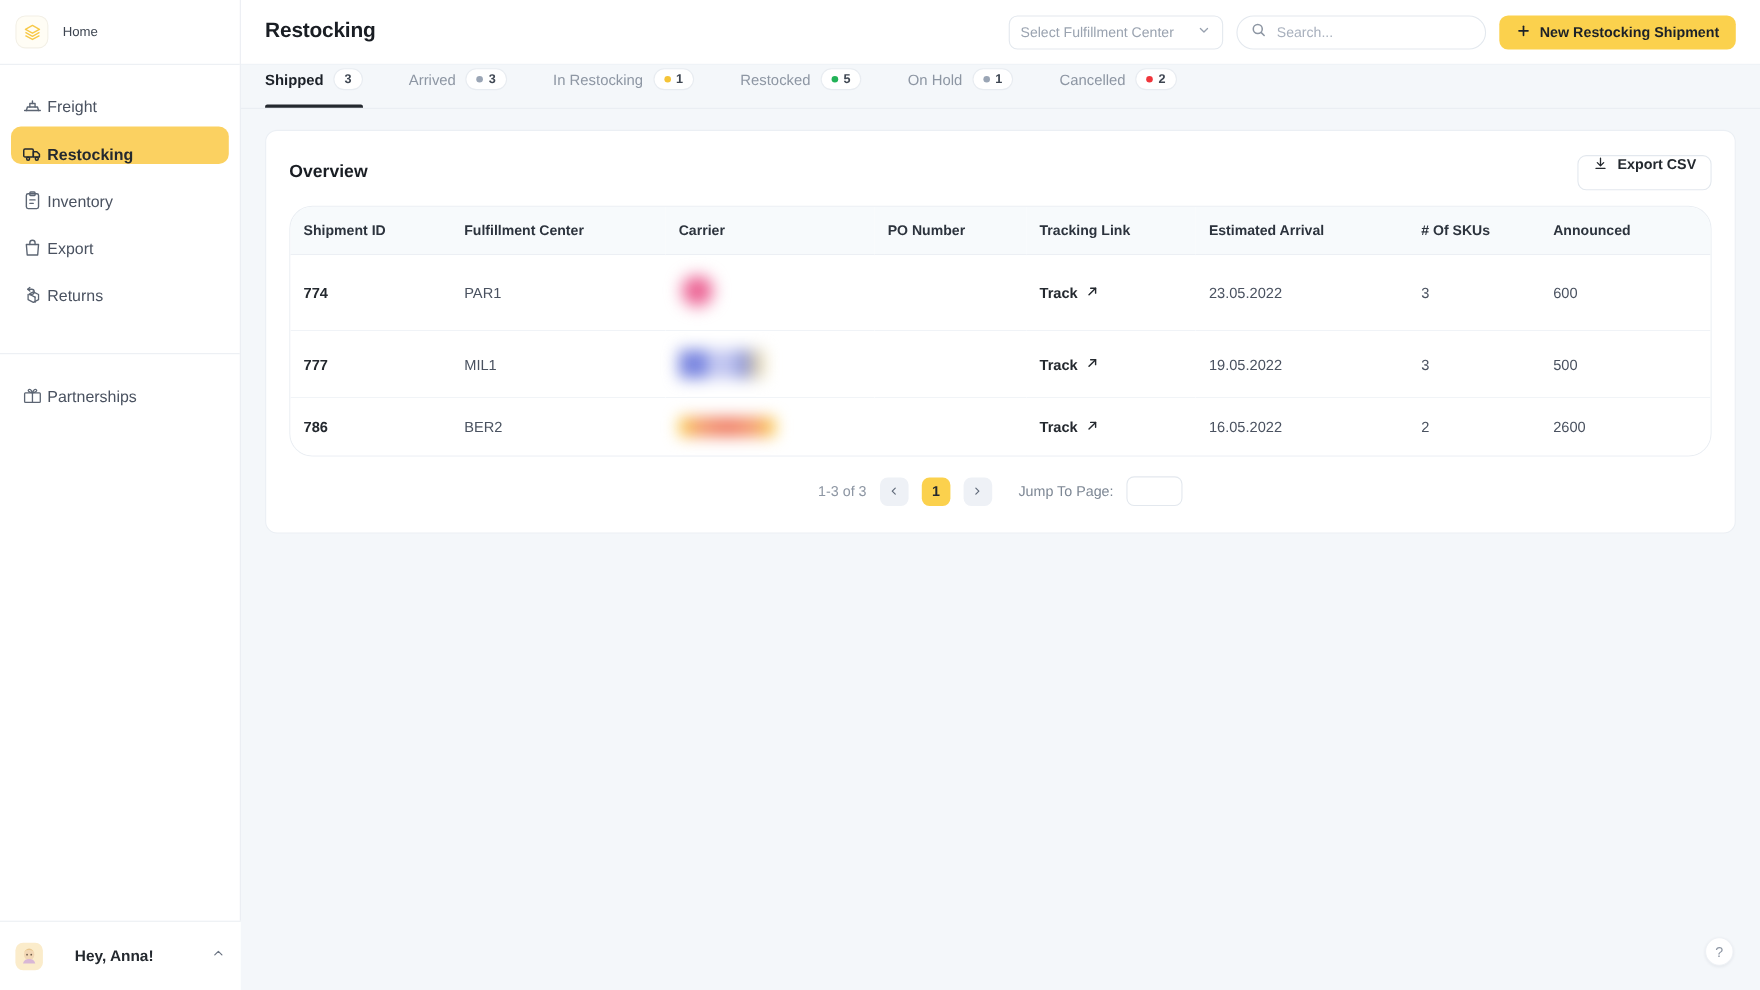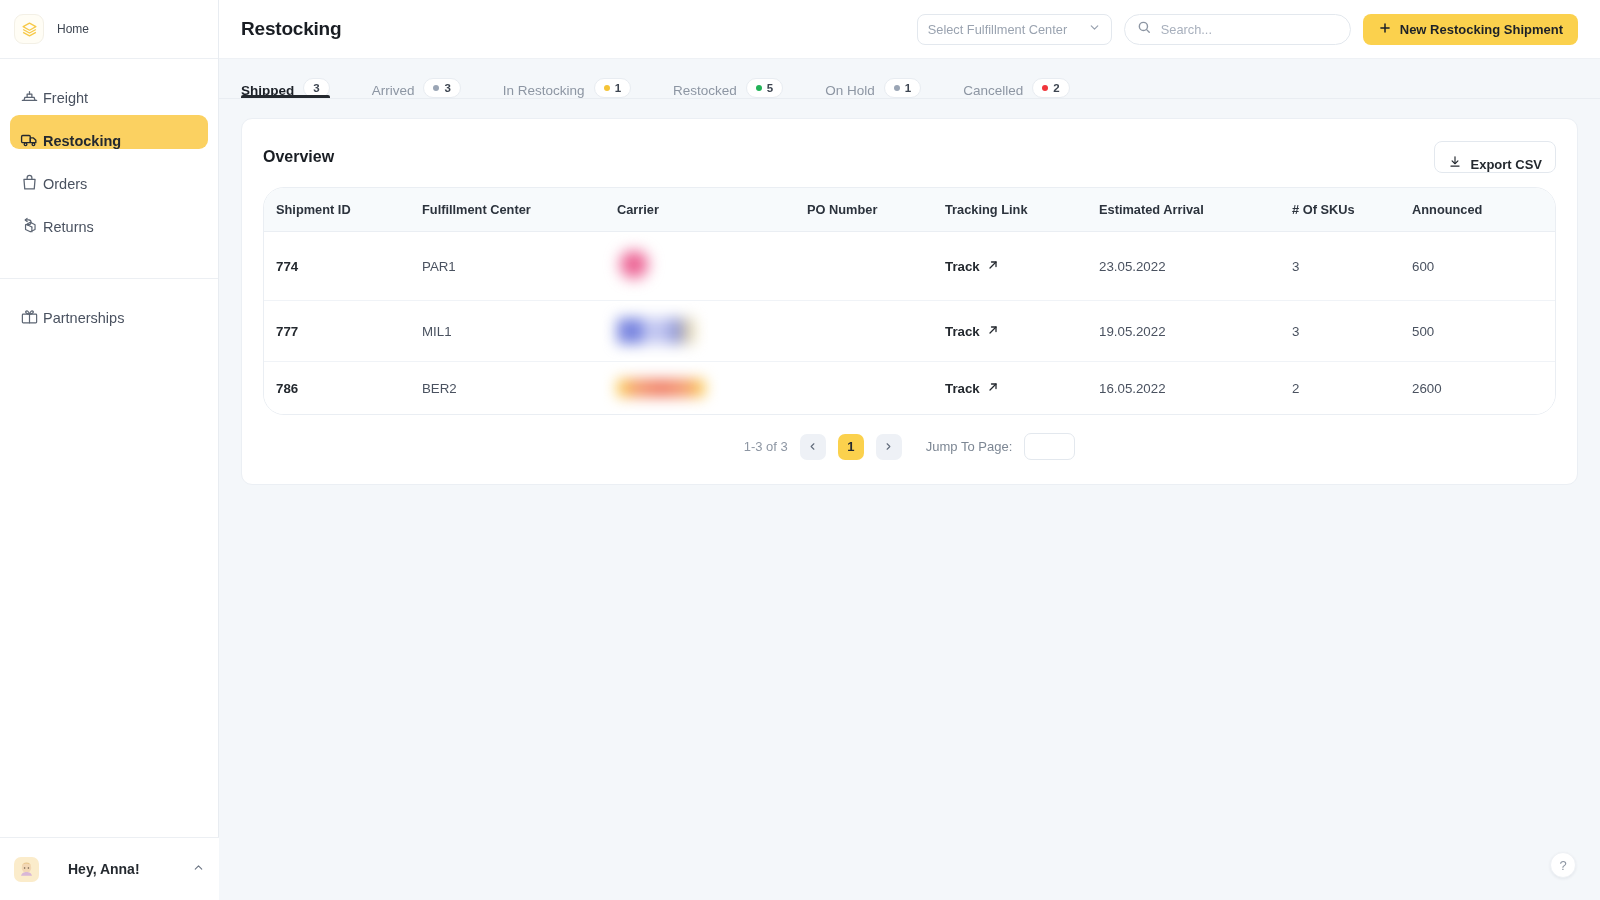--- a/index.html
+++ b/index.html
@@ -93,21 +93,21 @@
     font-family: inherit; white-space: nowrap;
   }
 
   
   .tabs {
     height: 40px; display: flex; align-items: flex-end; gap: 0;
     padding: 0 22px; flex: 0 0 40px; background: #f4f7fa;
     border-bottom: 1px solid #e9edf2;
   }
   .tab {
-    display: flex; align-items: flex-end; gap: 9px; height: 52px;
+    display: flex; align-items: center; gap: 9px; height: 52px;
     padding: 0 20px 0 0; margin-right: 22px; cursor: pointer; position: relative;
     font-size: 13.5px; color: #8d96a3;
   }
   .tab:first-child { padding-left: 0; }
   .tab.active { color: #1c2128; font-weight: 700; }
   .tab.active::after {
     content: ""; position: absolute; left: 0; right: 20px; bottom: 0;
     height: 3px; background: #24292f; border-radius: 2px 2px 0 0;
   }
   .badge {
@@ -122,21 +122,21 @@
   .card {
     margin: 19px 22px 0 22px; background: #fff; border-radius: 11px;
     border: 1px solid #ebeff4; padding: 0 0 0 0; overflow: hidden;
   }
   .card-head {
     display: flex; align-items: center; padding: 22px 21px 14px 21px;
   }
   .card-title { font-size: 16px; font-weight: 700; color: #191d23; flex: 1; }
   .btn-ghost {
     height: 32px; border: 1px solid #e3e8ee; border-radius: 8px; background: #fff;
-    display: flex; align-items: flex-end; gap: 8px; padding: 0 13px;
+    display: flex; align-items: flex-start; gap: 8px; padding: 0 13px;
     font-size: 13px; font-weight: 700; color: #24292f; cursor: pointer; font-family: inherit;
   }
 
   .table-wrap { padding: 0 21px 0 21px; }
   table { width: 100%; border-collapse: separate; border-spacing: 0;
           border: 1px solid #eaeef3; border-radius: 21px; overflow: hidden; }
   thead th {
     background: #f7fafc; text-align: left; font-size: 12.8px; font-weight: 700;
     color: #2c333d; padding: 14px 12px; border-bottom: 1px solid #eaeef3;
     white-space: nowrap;
@@ -219,29 +219,40 @@
           <svg width="19" height="19" viewBox="0 0 24 24" fill="none" stroke="#24292f" stroke-width="1.7" stroke-linecap="round" stroke-linejoin="round">
             <rect x="2" y="7" width="11" height="9" rx="1.5"></rect>
               <path d="M13 10h4l3 3v3h-7z"></path>
             <circle cx="7" cy="18" r="1.7"></circle>
               <circle cx="17" cy="18" r="1.7"></circle>
           </svg>
         </span>
         <span>Restocking</span>
       </div>
 
+      <div class="nav-item">
+        <span class="ico">
+          <svg width="19" height="19" viewBox="0 0 24 24" fill="none" stroke="#5c6573" stroke-width="1.6" stroke-linecap="round" stroke-linejoin="round">
+            <rect x="5" y="4" width="14" height="17" rx="2"></rect>
+              <rect x="9" y="2" width="6" height="4" rx="1"></rect>
+            <line x1="9" y1="11" x2="15" y2="11"></line>
+              <line x1="9" y1="15" x2="13" y2="15"></line>
+          </svg>
+        </span>
+        <span>Inventory</span>
+      </div>
 
       <div class="nav-item">
         <span class="ico">
           <svg width="19" height="19" viewBox="0 0 24 24" fill="none" stroke="#5c6573" stroke-width="1.6" stroke-linecap="round" stroke-linejoin="round">
             <path d="M5 8h14l-1 12H6z"></path>
               <path d="M9 8V6a3 3 0 0 1 6 0v2"></path>
           </svg>
         </span>
-        <span>Orders</span>
+        <span>Export</span>
       </div>
 
       <div class="nav-item">
         <span class="ico">
           <svg width="19" height="19" viewBox="0 0 24 24" fill="none" stroke="#5c6573" stroke-width="1.5" stroke-linecap="round" stroke-linejoin="round">
             <path d="M9 10l4-2 6 3v6l-6 3-6-3v-6"></path>
               <path d="M9 11l6 3"></path>
               <path d="M15 14v6"></path>
             <path d="M7 5h4a3 3 0 0 1 0 6H8"></path>
               <polyline points="9,3 6.5,5 9,7"></polyline>

